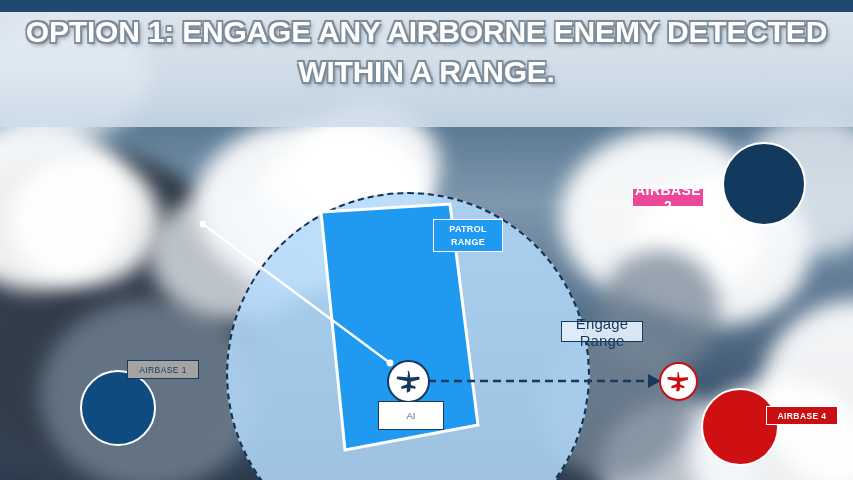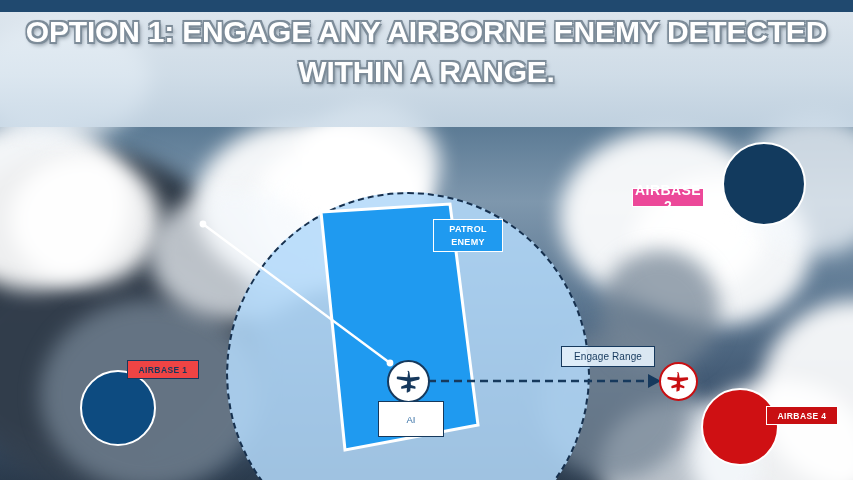--- a/index.html
+++ b/index.html
@@ -102,41 +102,40 @@
   .lbl-patrol {
     left: 433px; top: 219px; width: 70px; height: 33px;
     background: #1f9af0;
     border: 1.5px solid #ffffff;
     color: #ffffff;
     font-size: 9px; font-weight: bold;
     line-height: 1.35;
     letter-spacing: 0.3px;
   }
   .lbl-engage {
-    left: 561px; top: 321px; width: 94px; height: 21px;
+    left: 561px; top: 321px; width: 82px; height: 21px;
     background: rgba(226,239,250,0.93);
     border: 1.5px solid #16395d;
     color: #16395d;
-    font-size: 10px;
+    font-size: 15px;
     letter-spacing: 0.1px;
-    margin-top: 25px;
   }
   .lbl-ai {
-    left: 378px; top: 401px; width: 66px; height: 36px;
+    left: 378px; top: 401px; width: 66px; height: 29px;
     background: #ffffff;
     border: 1.5px solid #16395d;
     color: #3a73a8;
     font-size: 9.5px;
   }
   .lbl-airbase1 {
     left: 127px; top: 360px; width: 72px; height: 19px;
-    background: #ef4444;
+    background: #a3a3a3;
     border: 1.5px solid #16395d;
     color: #16395d;
-    font-size: 8.5px; font-weight: bold;
+    font-size: 8.5px; font-weight: normal;
     letter-spacing: 0.4px;
   }
   .lbl-airbase2 {
     left: 632px; top: 188px; width: 72px; height: 19px;
     background: #ec4899;
     border: 1.5px solid #ffffff;
     color: #ffffff;
     font-size: 14px; font-weight: bold;
     letter-spacing: 0.4px;
   }
@@ -234,21 +233,21 @@
 
   <div class="jet jet-foe">
     <span>
       <svg width="27" height="24" viewBox="0 0 64 56">
         <path fill="#c80f12" d="M30 4c1.6 0 2.6 1.6 3 3.6l1.6 10.6 18-1.4c1.4-.1 2.2.6 2.2 1.8v2.6c0 1-.6 1.7-1.8 2l-17.4 4.2.5 6.8 8.6 3.1c.9.3 1.3.9 1.3 1.8v2.2c0 1-.7 1.5-1.7 1.3l-9-1.9-.5 5.4c0 1.4-.6 2.2-1.6 2.6l-4.4 2c-1 .5-1.8 0-1.8-1.2l.5-8.8-10.6 1.9c-1.1.2-1.8-.4-1.8-1.4v-2.3c0-.9.4-1.5 1.3-1.8l11.3-4.1.4-6.5-20.6-4.2c-1.2-.3-1.8-1-1.8-2v-2.6c0-1.2.8-1.9 2.2-1.8l20.8 1.6 1.4-10.4C28.4 5.5 29 4 30 4z"></path>
       </svg>
     </span>
   </div>
 
   <div class="lbl lbl-patrol"><span>PATROL
-ENEMY</span></div>
+RANGE</span></div>
   <div class="lbl lbl-engage"><span>Engage Range</span></div>
   <div class="lbl lbl-ai"><span>AI</span></div>
   <div class="lbl lbl-airbase1"><span>AIRBASE 1</span></div>
   <div class="lbl lbl-airbase2"><span>AIRBASE 2</span></div>
   <div class="lbl lbl-airbase4"><span>AIRBASE 4</span></div>
 
   <div class="top-strip"></div>
   <div class="title-band">
     <div class="title-text">OPTION 1: ENGAGE ANY AIRBORNE
 ENEMY DETECTED WITHIN A RANGE.</div>

